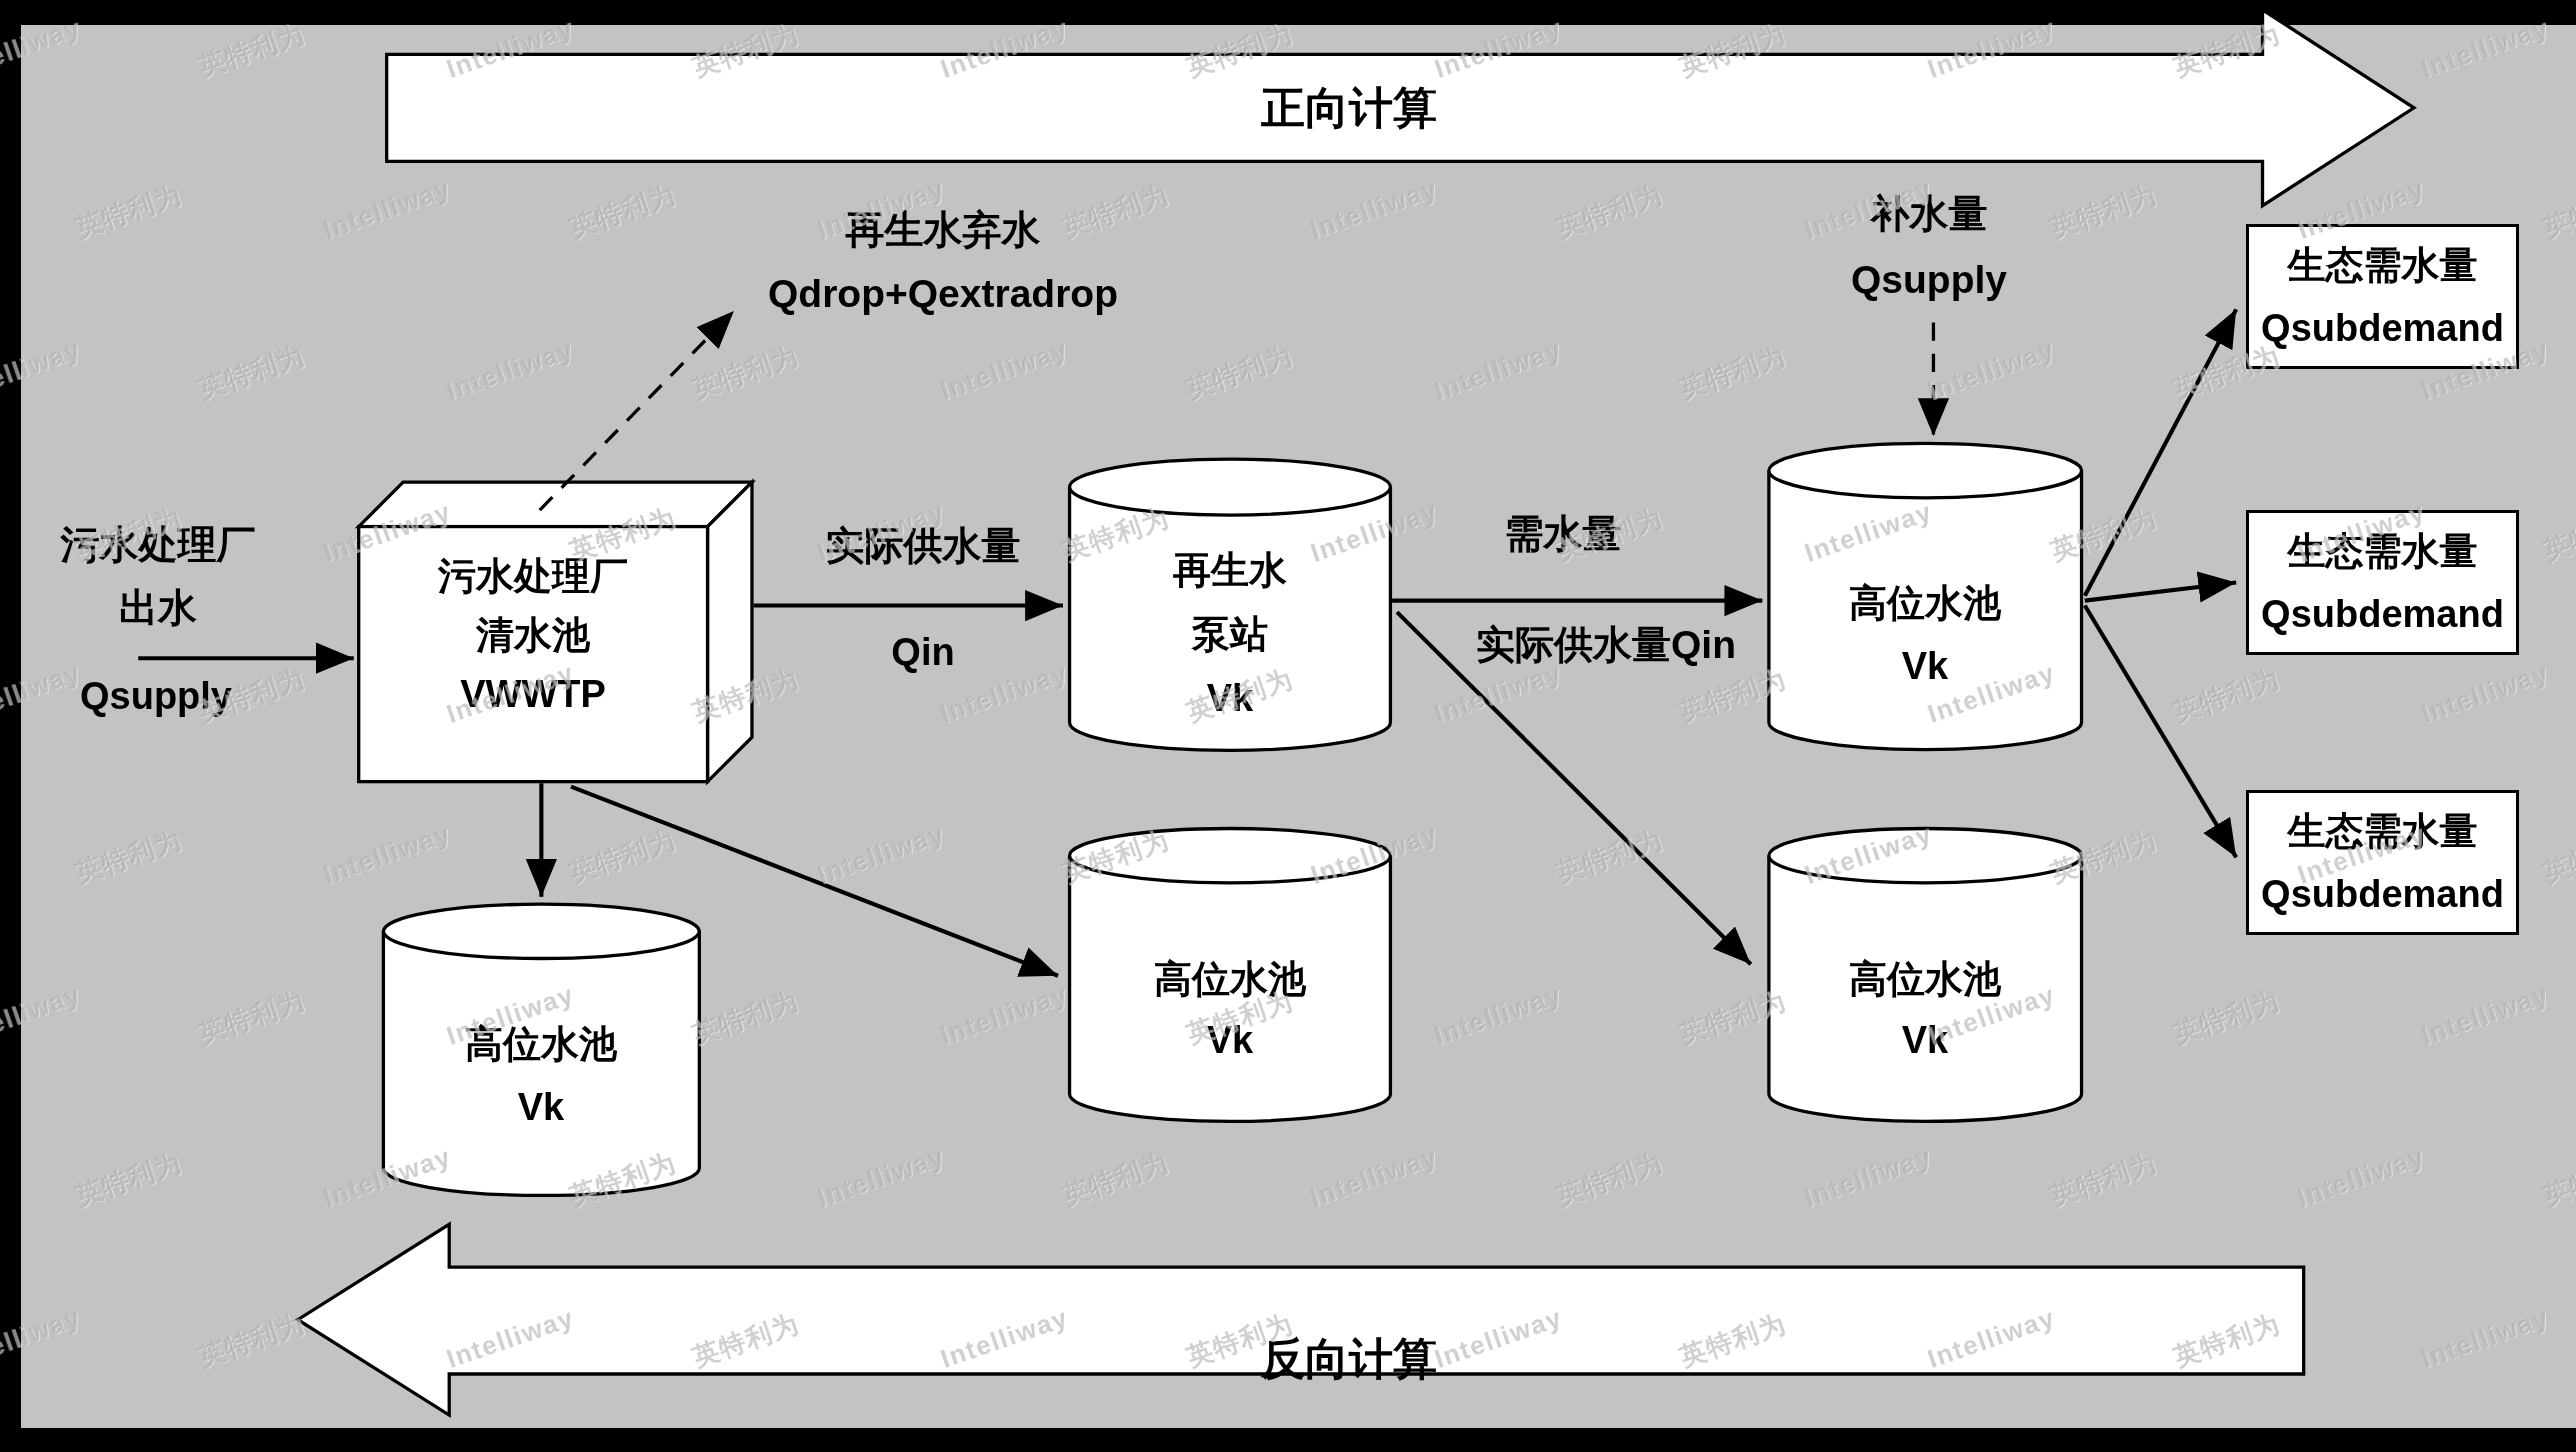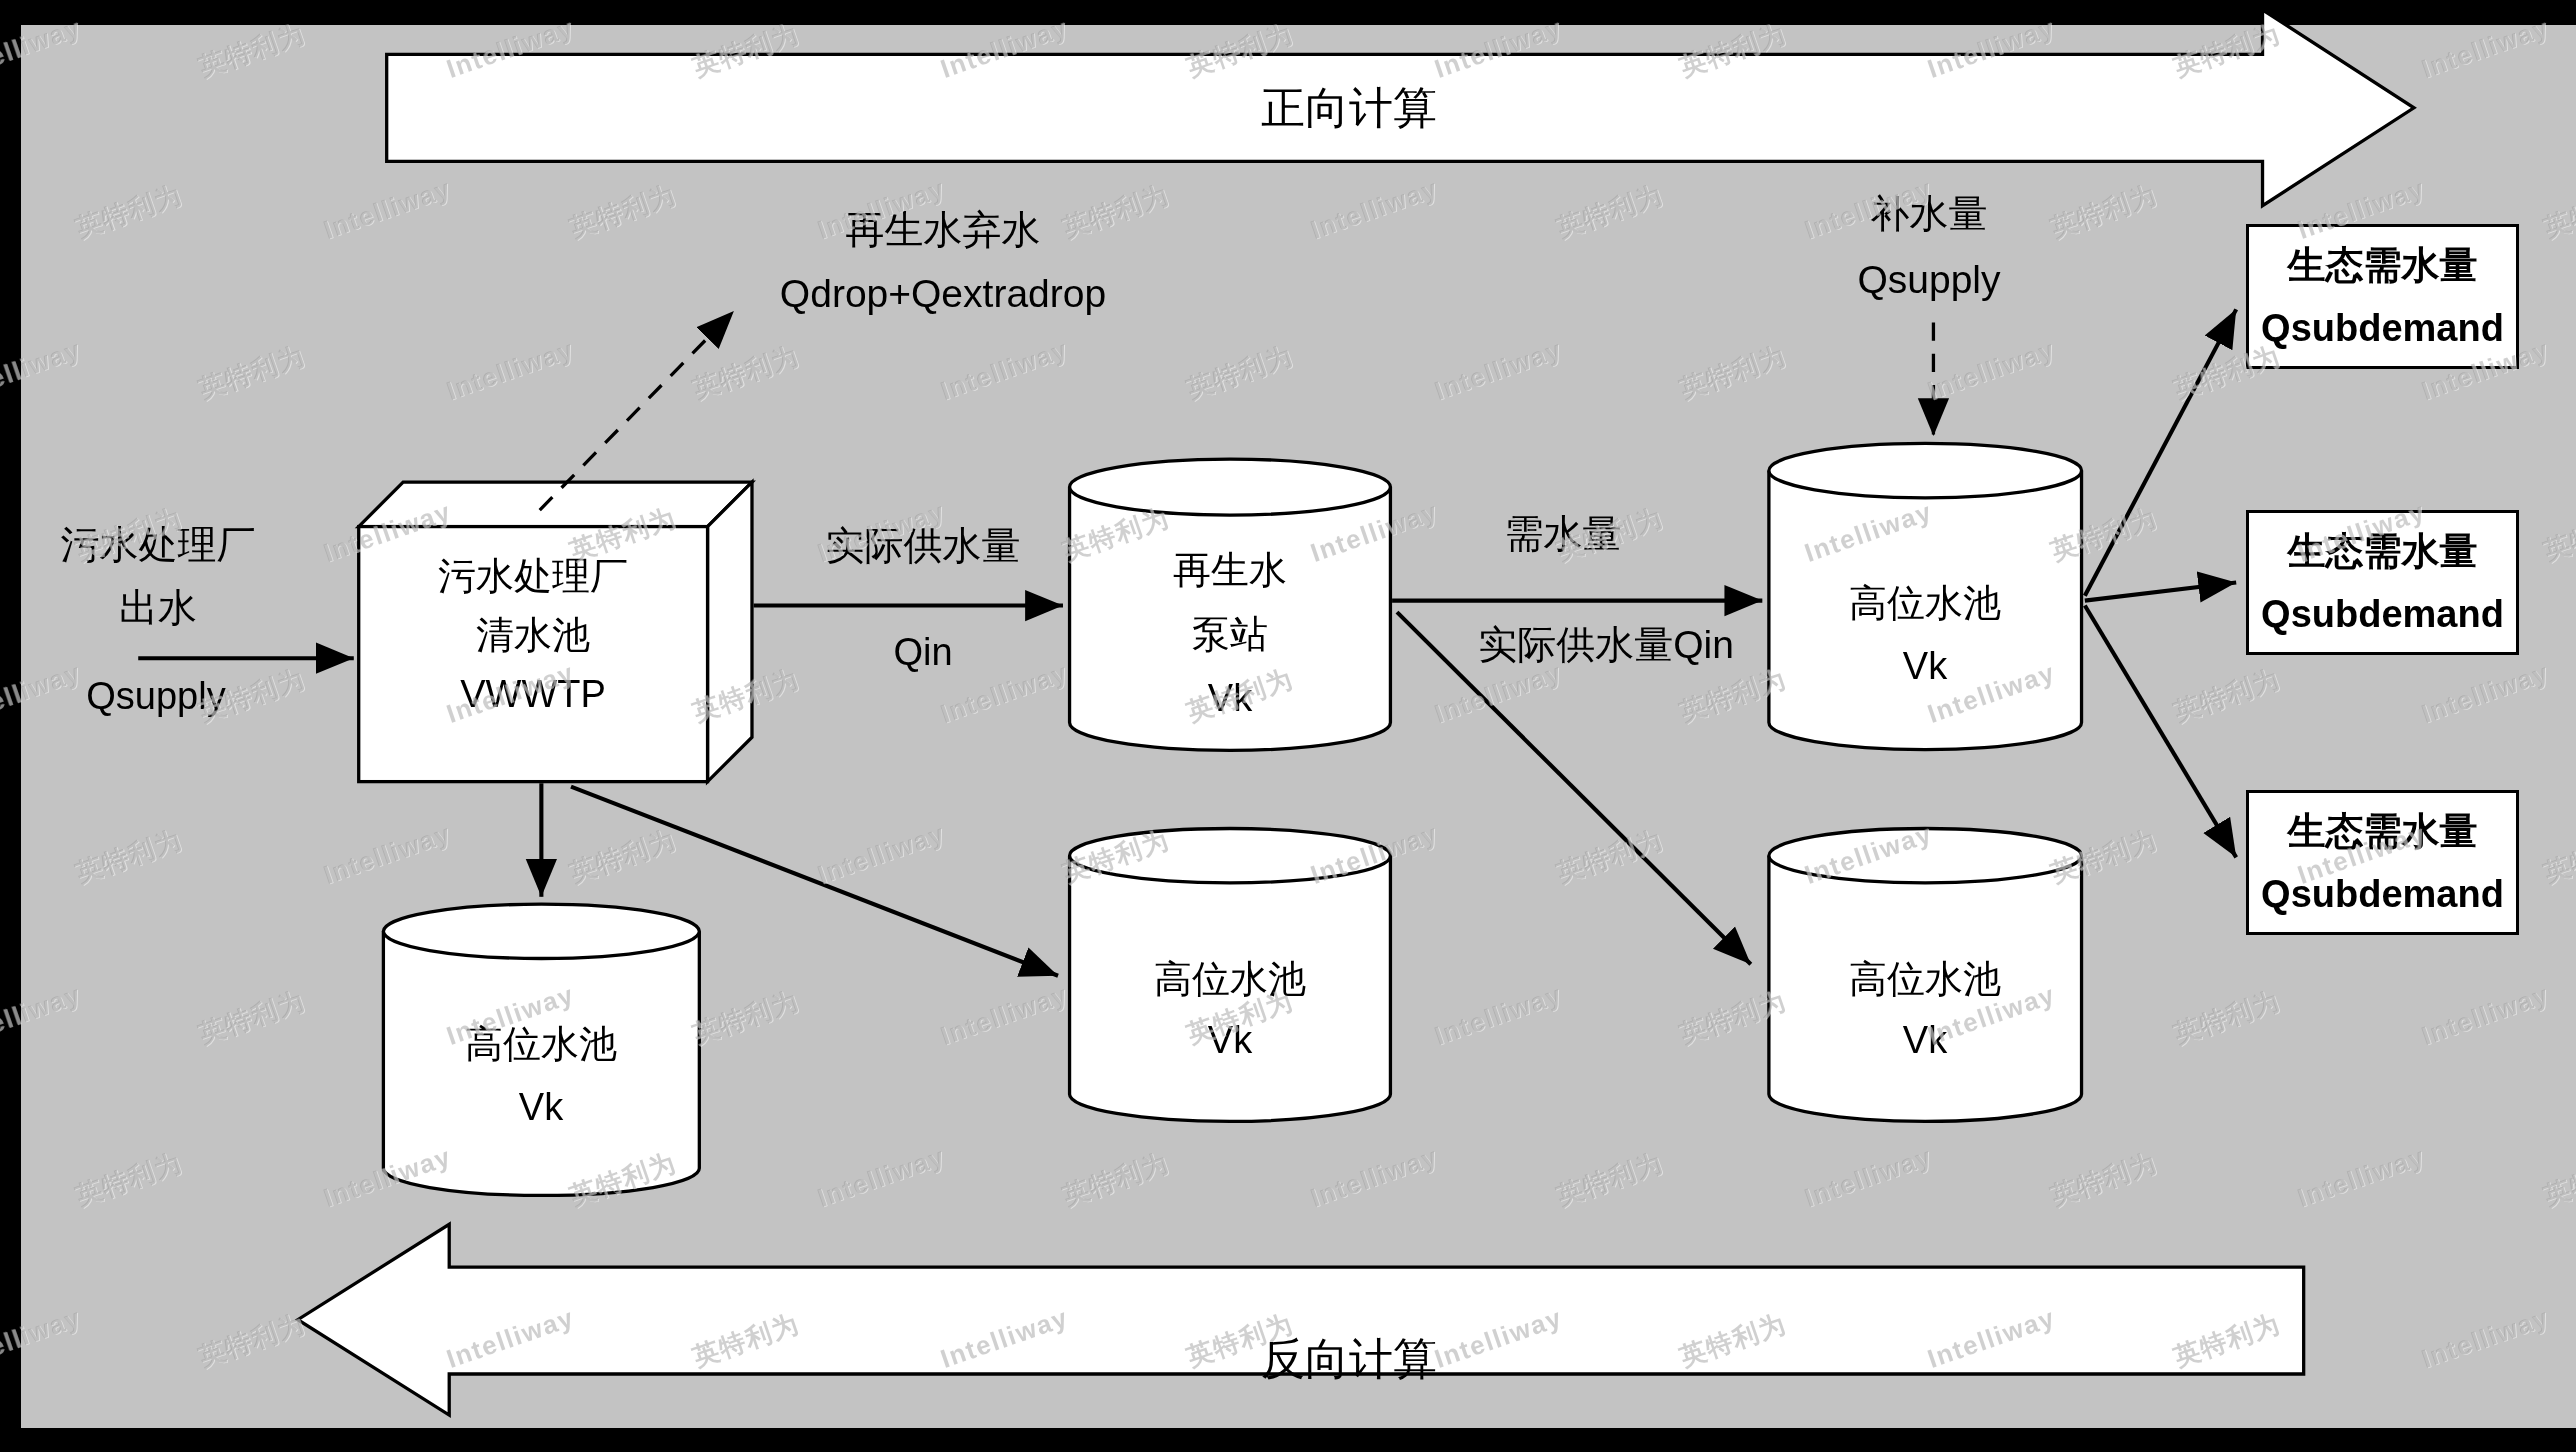--- a/index.html
+++ b/index.html
@@ -9,21 +9,21 @@
     position:relative; width:2576px; height:1453px;
     background:#c3c3c3; overflow:hidden;
   }
   .bar { position:absolute; background:#000; z-index:2; }
   #bar-top    { left:0; top:0; width:2576px; height:25px; }
   #bar-bottom { left:0; top:1428px; width:2576px; height:25px; }
   #bar-left   { left:0; top:0; width:21.4px; height:1453px; }
   svg.layer { position:absolute; left:0; top:0; z-index:3; }
   .lbl {
     position:absolute; transform:translate(-50%,-50%);
-    text-align:center; font-weight:normal; color:#000;
+    text-align:center; font-weight:bold; color:#000;
     white-space:nowrap; z-index:4;
   }
   .ecobox {
     position:absolute; left:2246px; width:273px; height:145px;
     background:#fff; border:3.3px solid #000;
     display:flex; flex-direction:column; align-items:center; justify-content:center;
     font-weight:bold; font-size:38px; line-height:63px; z-index:4; text-align:center;
   }
   #watermarks { position:absolute; inset:0; z-index:5; pointer-events:none; }
   .wm {

